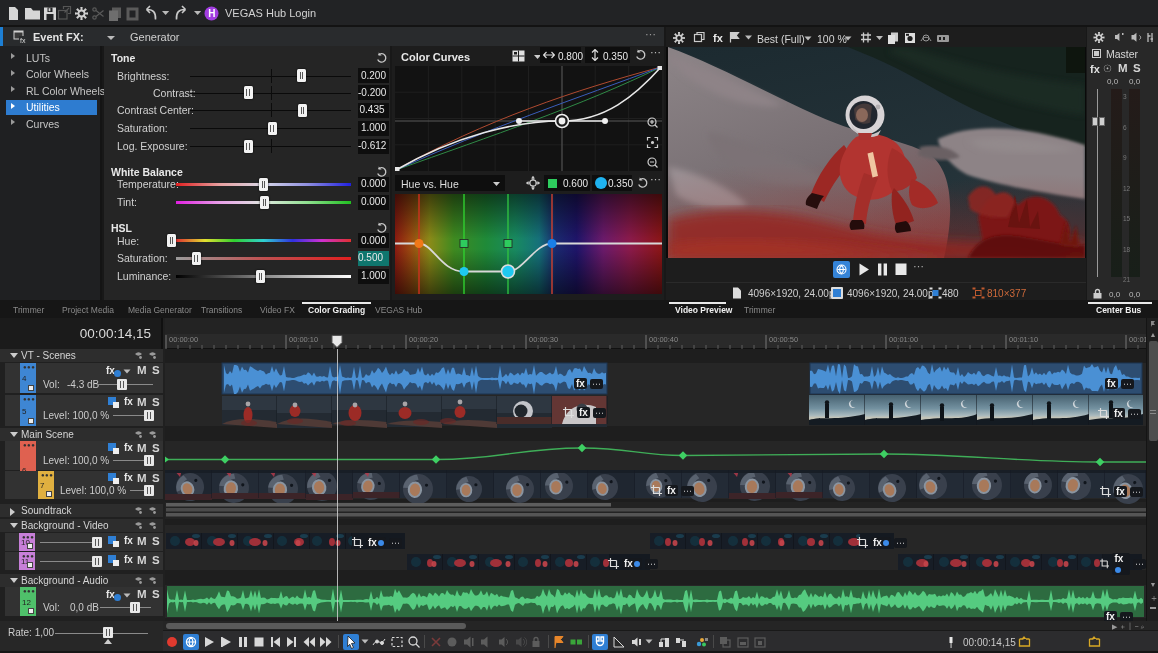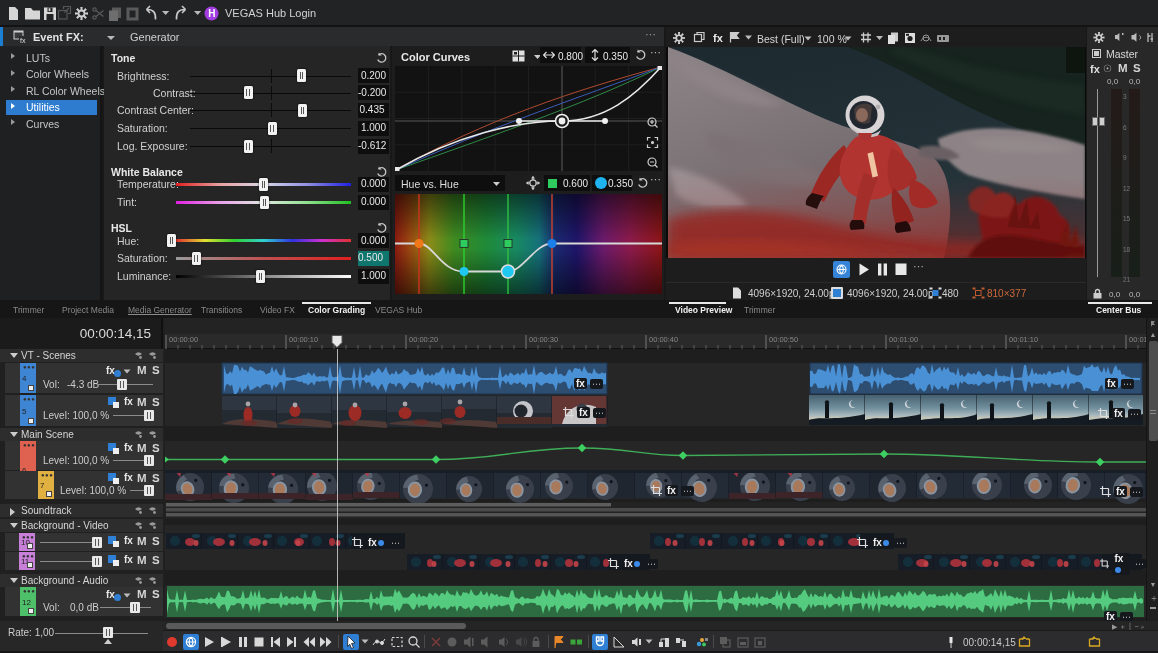--- a/index.html
+++ b/index.html
@@ -522,21 +522,21 @@
 <svg class="ab" style="left:5px;top:261px" width="11" height="11" viewBox="0 0 11 11">
       <rect x="1.5" y="5" width="8" height="5.5" fill="#ccc"></rect>
       <path d="M3.5 5 v-1.5 a2 2 0 0 1 4 0 V5" stroke="#ccc" fill="none" stroke-width="1.4"></path>
     </svg>
 <div class="ab txt" style="left:22px;top:263px;font-size:8px;color:#bbb;">0,0</div>
 <div class="ab txt" style="left:42px;top:263px;font-size:8px;color:#bbb;">0,0</div>
 </div>
 <div class="ab" style="left:0;top:300px;width:1158px;height:18px;background:#161616;"></div>
 <div class="ab txt" style="left:13px;top:305px;font-size:8.5px;color:#8a8a8a;">Trimmer</div>
 <div class="ab txt" style="left:62px;top:305px;font-size:8.5px;color:#8a8a8a;">Project Media</div>
-<div class="ab txt" style="left:128px;top:305px;font-size:8.5px;color:#8a8a8a;text-decoration:underline;">Media Generator</div>
+<div class="ab txt" style="left:128px;top:305px;font-size:8.5px;color:#8a8a8a;">Media Generator</div>
 <div class="ab txt" style="left:201px;top:305px;font-size:8.5px;color:#8a8a8a;">Transitions</div>
 <div class="ab txt" style="left:260px;top:305px;font-size:8.5px;color:#8a8a8a;">Video FX</div>
 <div class="ab" style="left:302px;top:302px;width:69px;height:2px;background:#e8e8e8;"></div>
 <div class="ab txt" style="left:308px;top:305px;font-size:8.5px;font-weight:bold;color:#f0f0f0;">Color Grading</div>
 <div class="ab txt" style="left:375px;top:305px;font-size:8.5px;color:#8a8a8a;">VEGAS Hub</div>
 <div class="ab" style="left:669px;top:302px;width:57px;height:2px;background:#e8e8e8;"></div>
 <div class="ab txt" style="left:675px;top:305px;font-size:8.5px;font-weight:bold;color:#f0f0f0;">Video Preview</div>
 <div class="ab txt" style="left:744px;top:305px;font-size:8.5px;color:#8a8a8a;">Trimmer</div>
 <div class="ab" style="left:1088px;top:302px;width:64px;height:2px;background:#e8e8e8;"></div>
 <div class="ab txt" style="left:1096px;top:305px;font-size:8.5px;font-weight:bold;color:#f0f0f0;">Center Bus</div>

